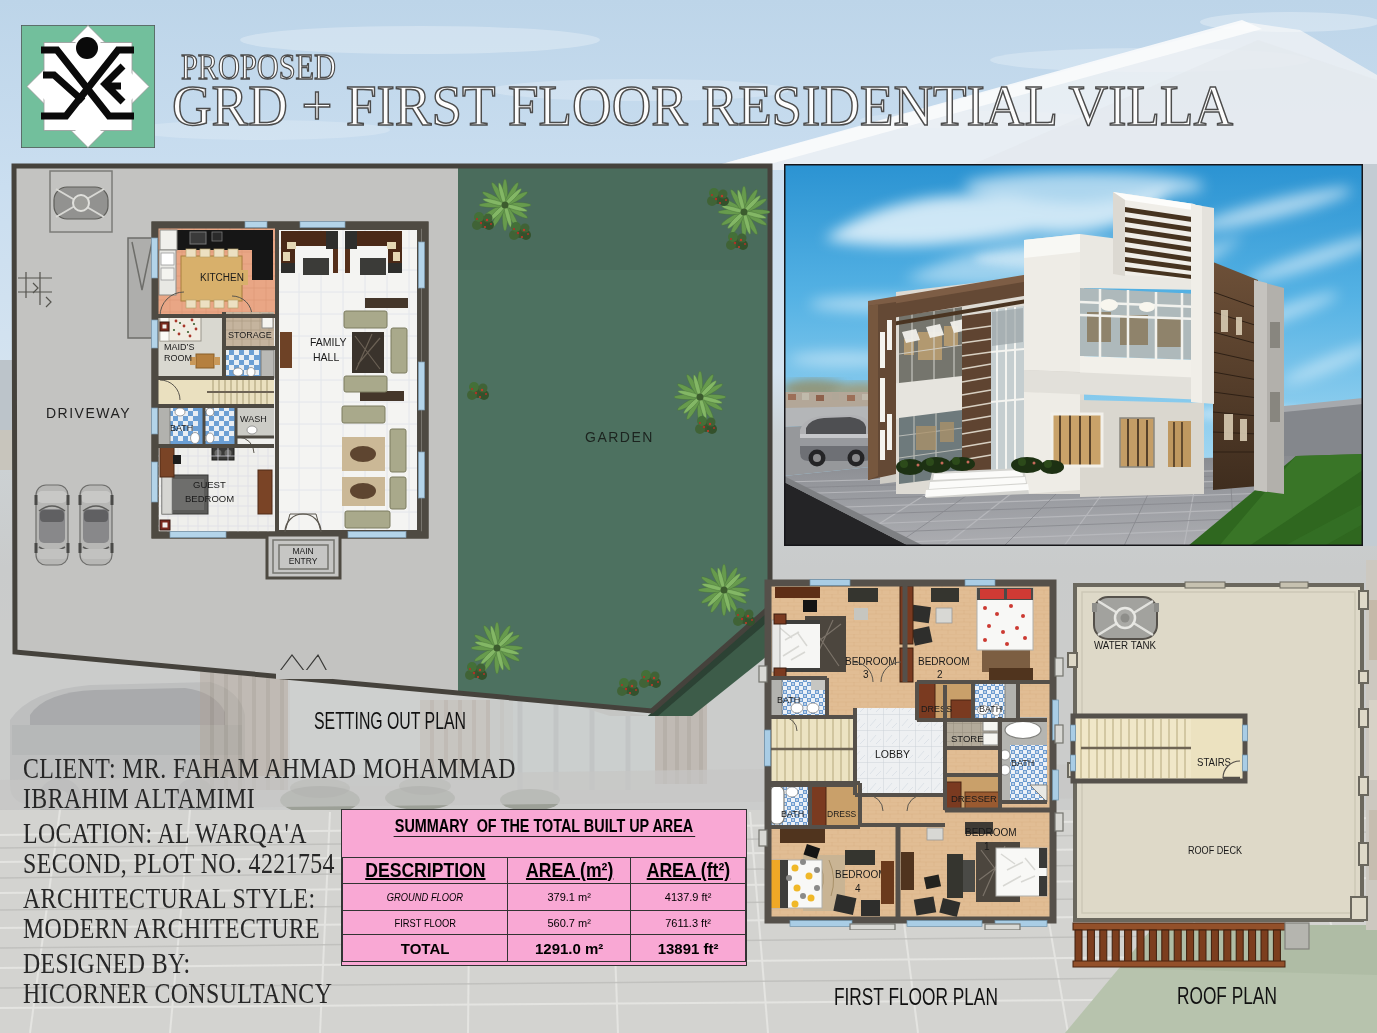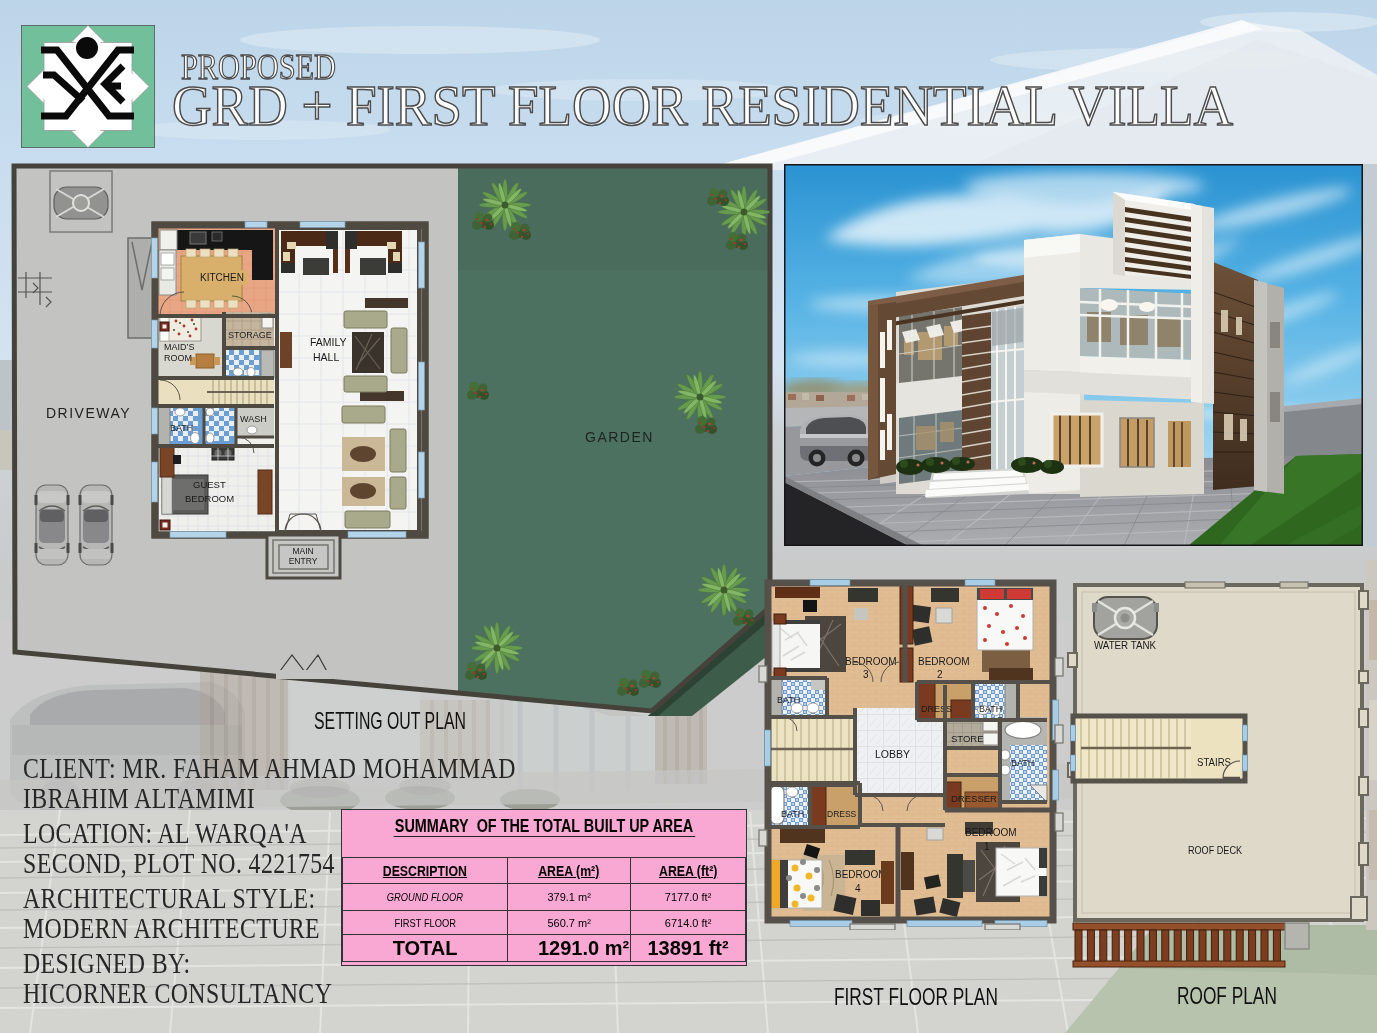--- a/index.html
+++ b/index.html
@@ -1151,35 +1151,35 @@
 <div style="height:6px"></div>
 ARCHITECTURAL STYLE:<br>MODERN ARCHITECTURE
 <div style="height:6px"></div>
 DESIGNED BY:<br>HICORNER CONSULTANCY
 </div>
 
 <div class="abs" style="left:341px;top:809px;width:404px;height:155px;background:#f9a8d4;border:1.5px solid #333;">
   <div style="text-align:center;font-size:18px;font-weight:bold;transform:scaleX(0.8);transform-origin:50% 0;margin-top:6px;"><span style="border-bottom:1.5px solid #222;padding:0 2px;">SUMMARY&nbsp; OF THE TOTAL BUILT UP AREA</span></div>
   <table style="position:absolute;left:0;top:47px;width:100%;border-collapse:collapse;font-size:11px;text-align:center;">
     <tbody>
-        <tr style="height:26px;font-size:14px;font-weight:bold;">
+        <tr style="height:26px;font-size:20px;font-weight:bold;">
       <td style="border:1.5px solid #333;width:41%;"><span style="text-decoration:underline;display:inline-block;transform:scaleX(0.88);">DESCRIPTION</span></td>
       <td style="border:1.5px solid #333;width:30.5%;margin-top:40px;"><span style="text-decoration:underline;display:inline-block;transform:scaleX(0.88);">AREA (m²)</span></td>
       <td style="border:1.5px solid #333;"><span style="text-decoration:underline;display:inline-block;transform:scaleX(0.88);">AREA (ft²)</span></td>
     </tr>
     <tr style="height:27px;">
       <td style="border:1.5px solid #333;font-style:italic;"><span style="display:inline-block;transform:scaleX(0.85);">GROUND FLOOR</span></td>
           <td style="border:1.5px solid #333;">379.1 m²</td>
-          <td style="border:1.5px solid #333;">7177.0 ft²</td>
+          <td style="border:1.5px solid #333;">4137.9 ft²</td>
     </tr>
     <tr style="height:24px;">
       <td style="border:1.5px solid #333;"><span style="display:inline-block;transform:scaleX(0.85);">FIRST FLOOR</span></td>
           <td style="border:1.5px solid #333;">560.7 m²</td>
-          <td style="border:1.5px solid #333;">6714.0 ft²</td>
+          <td style="border:1.5px solid #333;">7611.3 ft²</td>
     </tr>
-    <tr style="height:27px;font-size:20px;font-weight:bold;">
+    <tr style="height:27px;font-size:15px;font-weight:bold;">
       <td style="border:1.5px solid #333;">TOTAL</td>
-          <td style="border:1.5px solid #333;text-align:right;">1291.0 m²</td>
+          <td style="border:1.5px solid #333;">1291.0 m²</td>
           <td style="border:1.5px solid #333;margin-top:40px;">13891 ft²</td>
     </tr>
   </tbody>
     </table>
 </div>
 
 </body></html>

